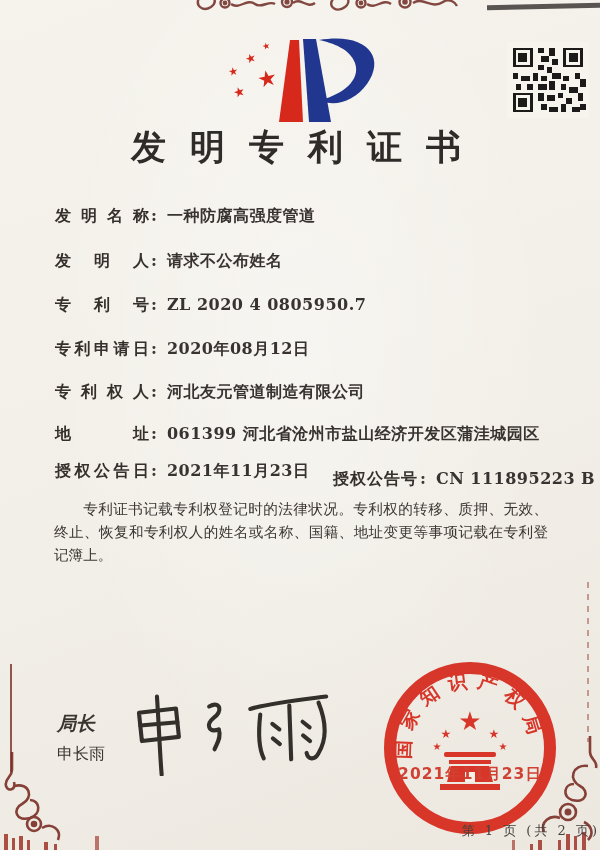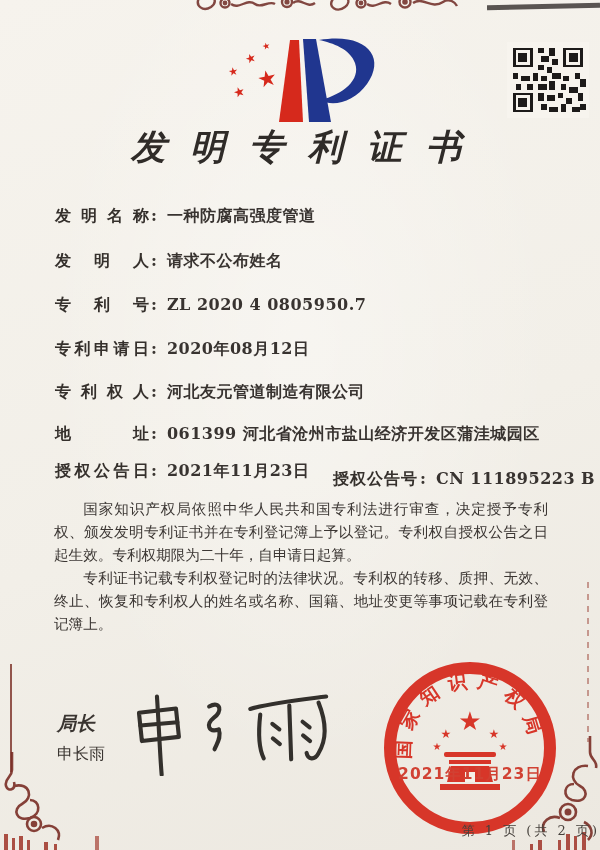--- a/index.html
+++ b/index.html
@@ -9,21 +9,21 @@
       radial-gradient(ellipse at 50% 40%, rgba(255,255,255,.35), rgba(0,0,0,0) 60%),
       linear-gradient(160deg,#f6f3ed 0%,#f2efe8 55%,#ece8e0 100%);
     font-family:"DejaVu Serif","Liberation Serif",serif;
     color:#3a3531;
   }
   .abs{position:absolute;}
   
   .cert-no{left:52px;top:38px;font-size:15px;letter-spacing:2.5px;color:#48423d;font-weight:600;}
   
   .title{left:16px;right:0;top:124px;text-align:center;font-size:35px;font-weight:700;
-         letter-spacing:24px;color:#2f2b28;font-style:italic;}
+         letter-spacing:24px;color:#2f2b28;}
   
   .row{left:55px;width:500px;height:24px;font-size:16px;font-weight:600;white-space:nowrap;}
   .flabel{display:inline-block;width:94px;text-align:justify;text-align-last:justify;
           vertical-align:top;color:#35302c;}
   .flabel-plain{display:inline-block;vertical-align:top;color:#35302c;letter-spacing:1px;}
   .colon{display:inline-block;margin:0 10px 0 2px;}
   .fvalue{letter-spacing:.5px;color:#383330;}
   .grant-right{position:absolute;left:278px;top:0;margin-top:8px;}
   
   .body-text{left:54px;top:497px;width:494px;font-size:14.6px;line-height:1.58;
@@ -186,21 +186,20 @@
   <div class="abs row" style="top:461px">
     <span>
       <span class="flabel">授权公告日</span><span class="colon">:</span><span class="fvalue">2021年11月23日</span>
     </span>
     <span class="grant-right">
       <span class="flabel-plain">授权公告号</span><span class="colon">:</span><span class="fvalue">CN 111895223 B</span>
     </span>
   </div>
 
   <div class="abs body-text">
-    <p>国家知识产权局依照中华人民共和国专利法进行审查，决定授予专利权、颁发发明专利证书并在专利登记簿上予以登记。专利权自授权公告之日起生效。专利权期限为二十年，自申请日起算。</p>
     <p>专利证书记载专利权登记时的法律状况。专利权的转移、质押、无效、终止、恢复和专利权人的姓名或名称、国籍、地址变更等事项记载在专利登记簿上。</p>
   </div>
 
   <div class="abs sig-title">局长</div>
   <div class="abs sig-name">申长雨</div>
   <svg class="abs sig-svg" width="215" height="88" viewBox="0 0 220 90">
     <g fill="none" stroke="#33302c" stroke-width="4.2" stroke-linecap="round" stroke-linejoin="round" transform="rotate(-2 110 45)">
       <path d="M14,22 L52,19 L54,48 L16,51 Z"></path>
       <path d="M15,35 L53,33"></path>
       <path d="M33,6 C34,40 34,66 35,86"></path>

